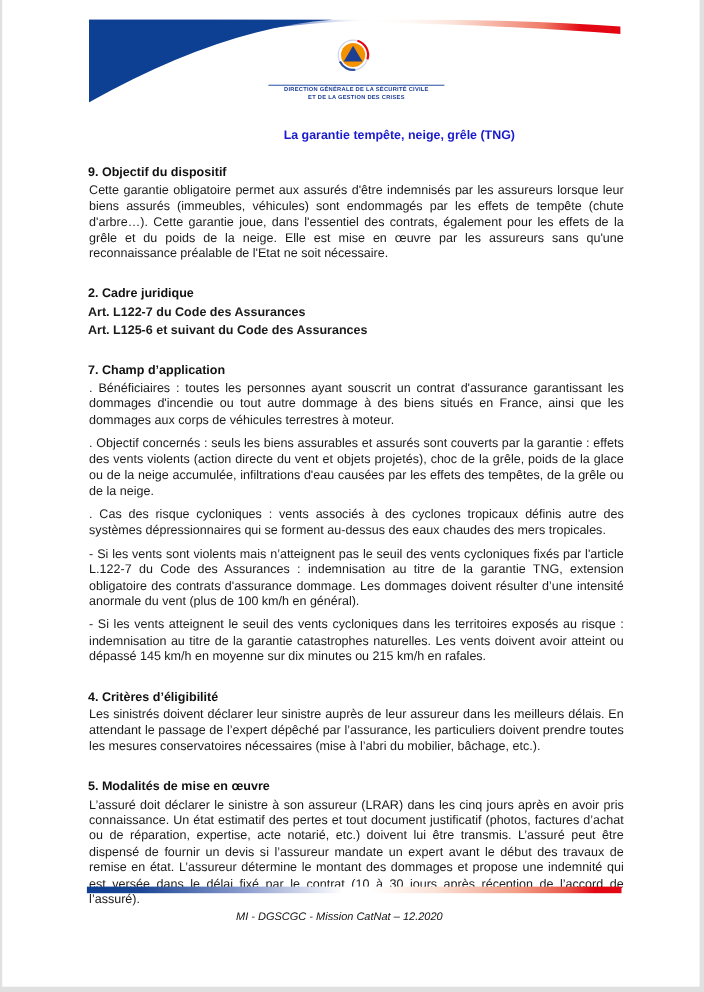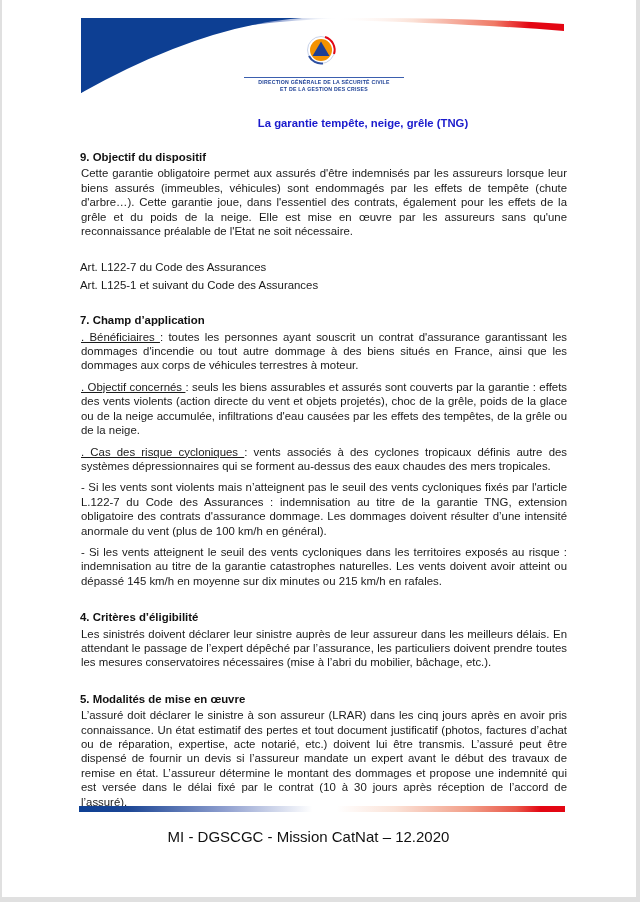--- a/index.html
+++ b/index.html
@@ -27,28 +27,28 @@
     color: #1a1acc; font-weight: bold; font-size: 11.3px; padding-left: 44px;
   }
   .content {
     position: absolute; left: 78px; top: 150px; width: 488px;
     font-size: 11.4px; line-height: 14.4px; color: #1a1a1a;
   }
   .section-title { font-weight: bold; font-size: 11.4px; margin: 0 0 2px 0; color: #111; }
   .para { text-align: justify; margin: 1px; }
   .gap-lg { height: 21px; }
   .gap-sm { height: 5px; }
-  .ul { text-decoration: underline; }
-  .art { margin: 0 0 3px 0; }
+  .ul { }
+  .art { margin: 0 0 3px 0; font-weight: bold; }
 
   .footer-bar { position: absolute; left: 77px; top: 806px; width: 486px; height: 6px;
     background: linear-gradient(to right, #0d3f93 0%, #1c4695 10%, #8f9fcf 30%, #ffffff 48%, #ffffff 53%, #fbe3d8 65%, #f2a08a 80%, #e9584a 90%, #e30613 95%, #e30613 100%); }
   .footer-text {
     position: absolute; left: 0; top: 828px; width: 613px; text-align: center;
-    font-size: 15px; color: #111;
+    font-style: italic; font-size: 10px; color: #111;
   }
 </style>
 </head>
 <body>
 
 <div class="page">
 
   <svg class="header-band" viewBox="0 0 634 100" width="634" height="100">
     <defs>
       <linearGradient id="bluefade" x1="0" y1="0" x2="1" y2="0">
@@ -82,22 +82,23 @@
   <div class="dg-text l1">DIRECTION GÉNÉRALE DE LA SÉCURITÉ CIVILE</div>
   <div class="dg-text l2">ET DE LA GESTION DES CRISES</div>
 
   <div class="doc-title">La garantie tempête, neige, grêle (TNG)</div>
 
   <div class="content">
     <div class="section-title">9. Objectif du dispositif</div>
     <p class="para">Cette garantie obligatoire permet aux assurés d'être indemnisés par les assureurs lorsque leur biens assurés (immeubles, véhicules) sont endommagés par les effets de tempête (chute d'arbre…). Cette garantie joue, dans l'essentiel des contrats, également pour les effets de la grêle et du poids de la neige. Elle est mise en œuvre par les assureurs sans qu'une reconnaissance préalable de l'Etat ne soit nécessaire.</p>
     <div class="gap-lg"></div>
 
+    <div class="section-title">2. Cadre juridique</div>
     <p class="art">Art. L122-7 du Code des Assurances</p>
-    <p class="art">Art. L125-1 et suivant du Code des Assurances</p>
+    <p class="art">Art. L125-6 et suivant du Code des Assurances</p>
     <div class="gap-lg" style="height:18px"></div>
 
     <div class="section-title">7. Champ d’application</div>
     <p class="para"><span class="ul">. Bénéficiaires </span><span>: toutes les personnes ayant souscrit un contrat d'assurance garantissant les dommages d'incendie ou tout autre dommage à des biens situés en France, ainsi que les dommages aux corps de véhicules terrestres à moteur.</span></p>
     <div class="gap-sm"></div>
     <p class="para"><span class="ul">. Objectif concernés </span><span>: seuls les biens assurables et assurés sont couverts par la garantie : effets des vents violents (action directe du vent et objets projetés), choc de la grêle, poids de la glace ou de la neige accumulée, infiltrations d'eau causées par les effets des tempêtes, de la grêle ou de la neige.</span></p>
     <div class="gap-sm"></div>
     <p class="para"><span class="ul">. Cas des risque cycloniques </span><span>: vents associés à des cyclones tropicaux définis autre des systèmes dépressionnaires qui se forment au-dessus des eaux chaudes des mers tropicales.</span></p>
     <div class="gap-sm"></div>
     <p class="para">- Si les vents sont violents mais n’atteignent pas le seuil des vents cycloniques fixés par l'article L.122-7 du Code des Assurances : indemnisation au titre de la garantie TNG, extension obligatoire des contrats d'assurance dommage. Les dommages doivent résulter d’une intensité anormale du vent (plus de 100 km/h en général).</p>

